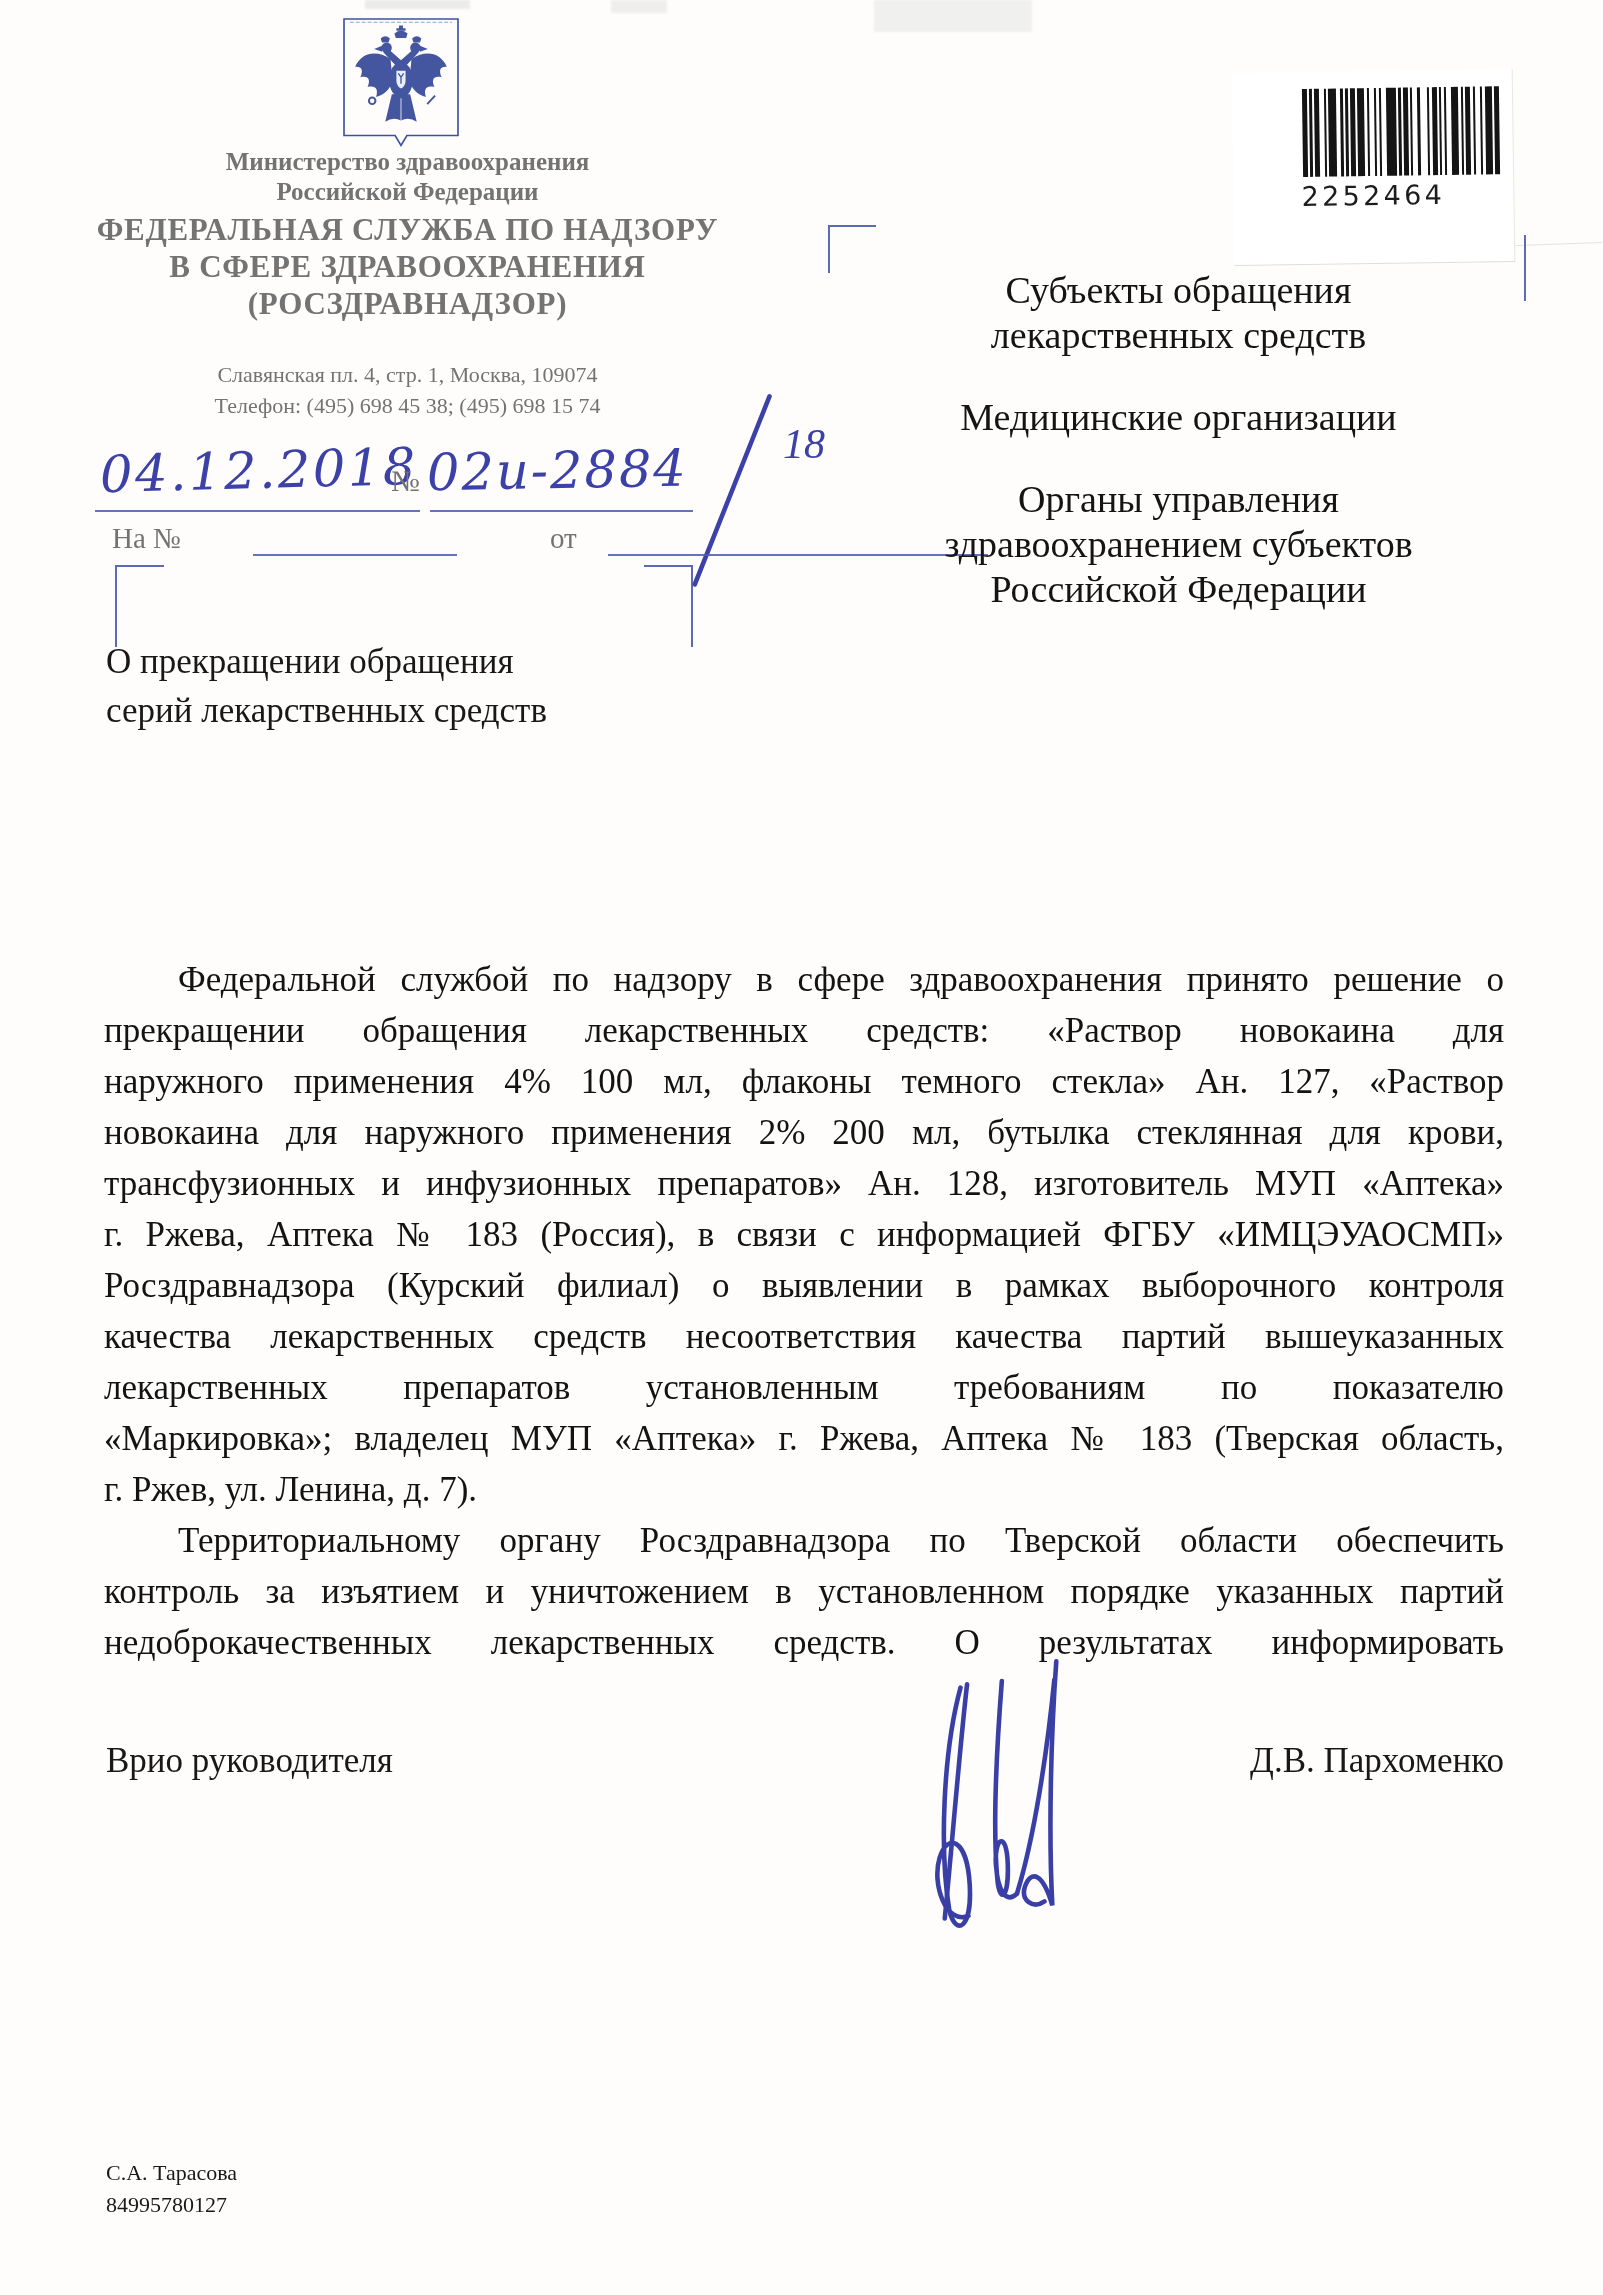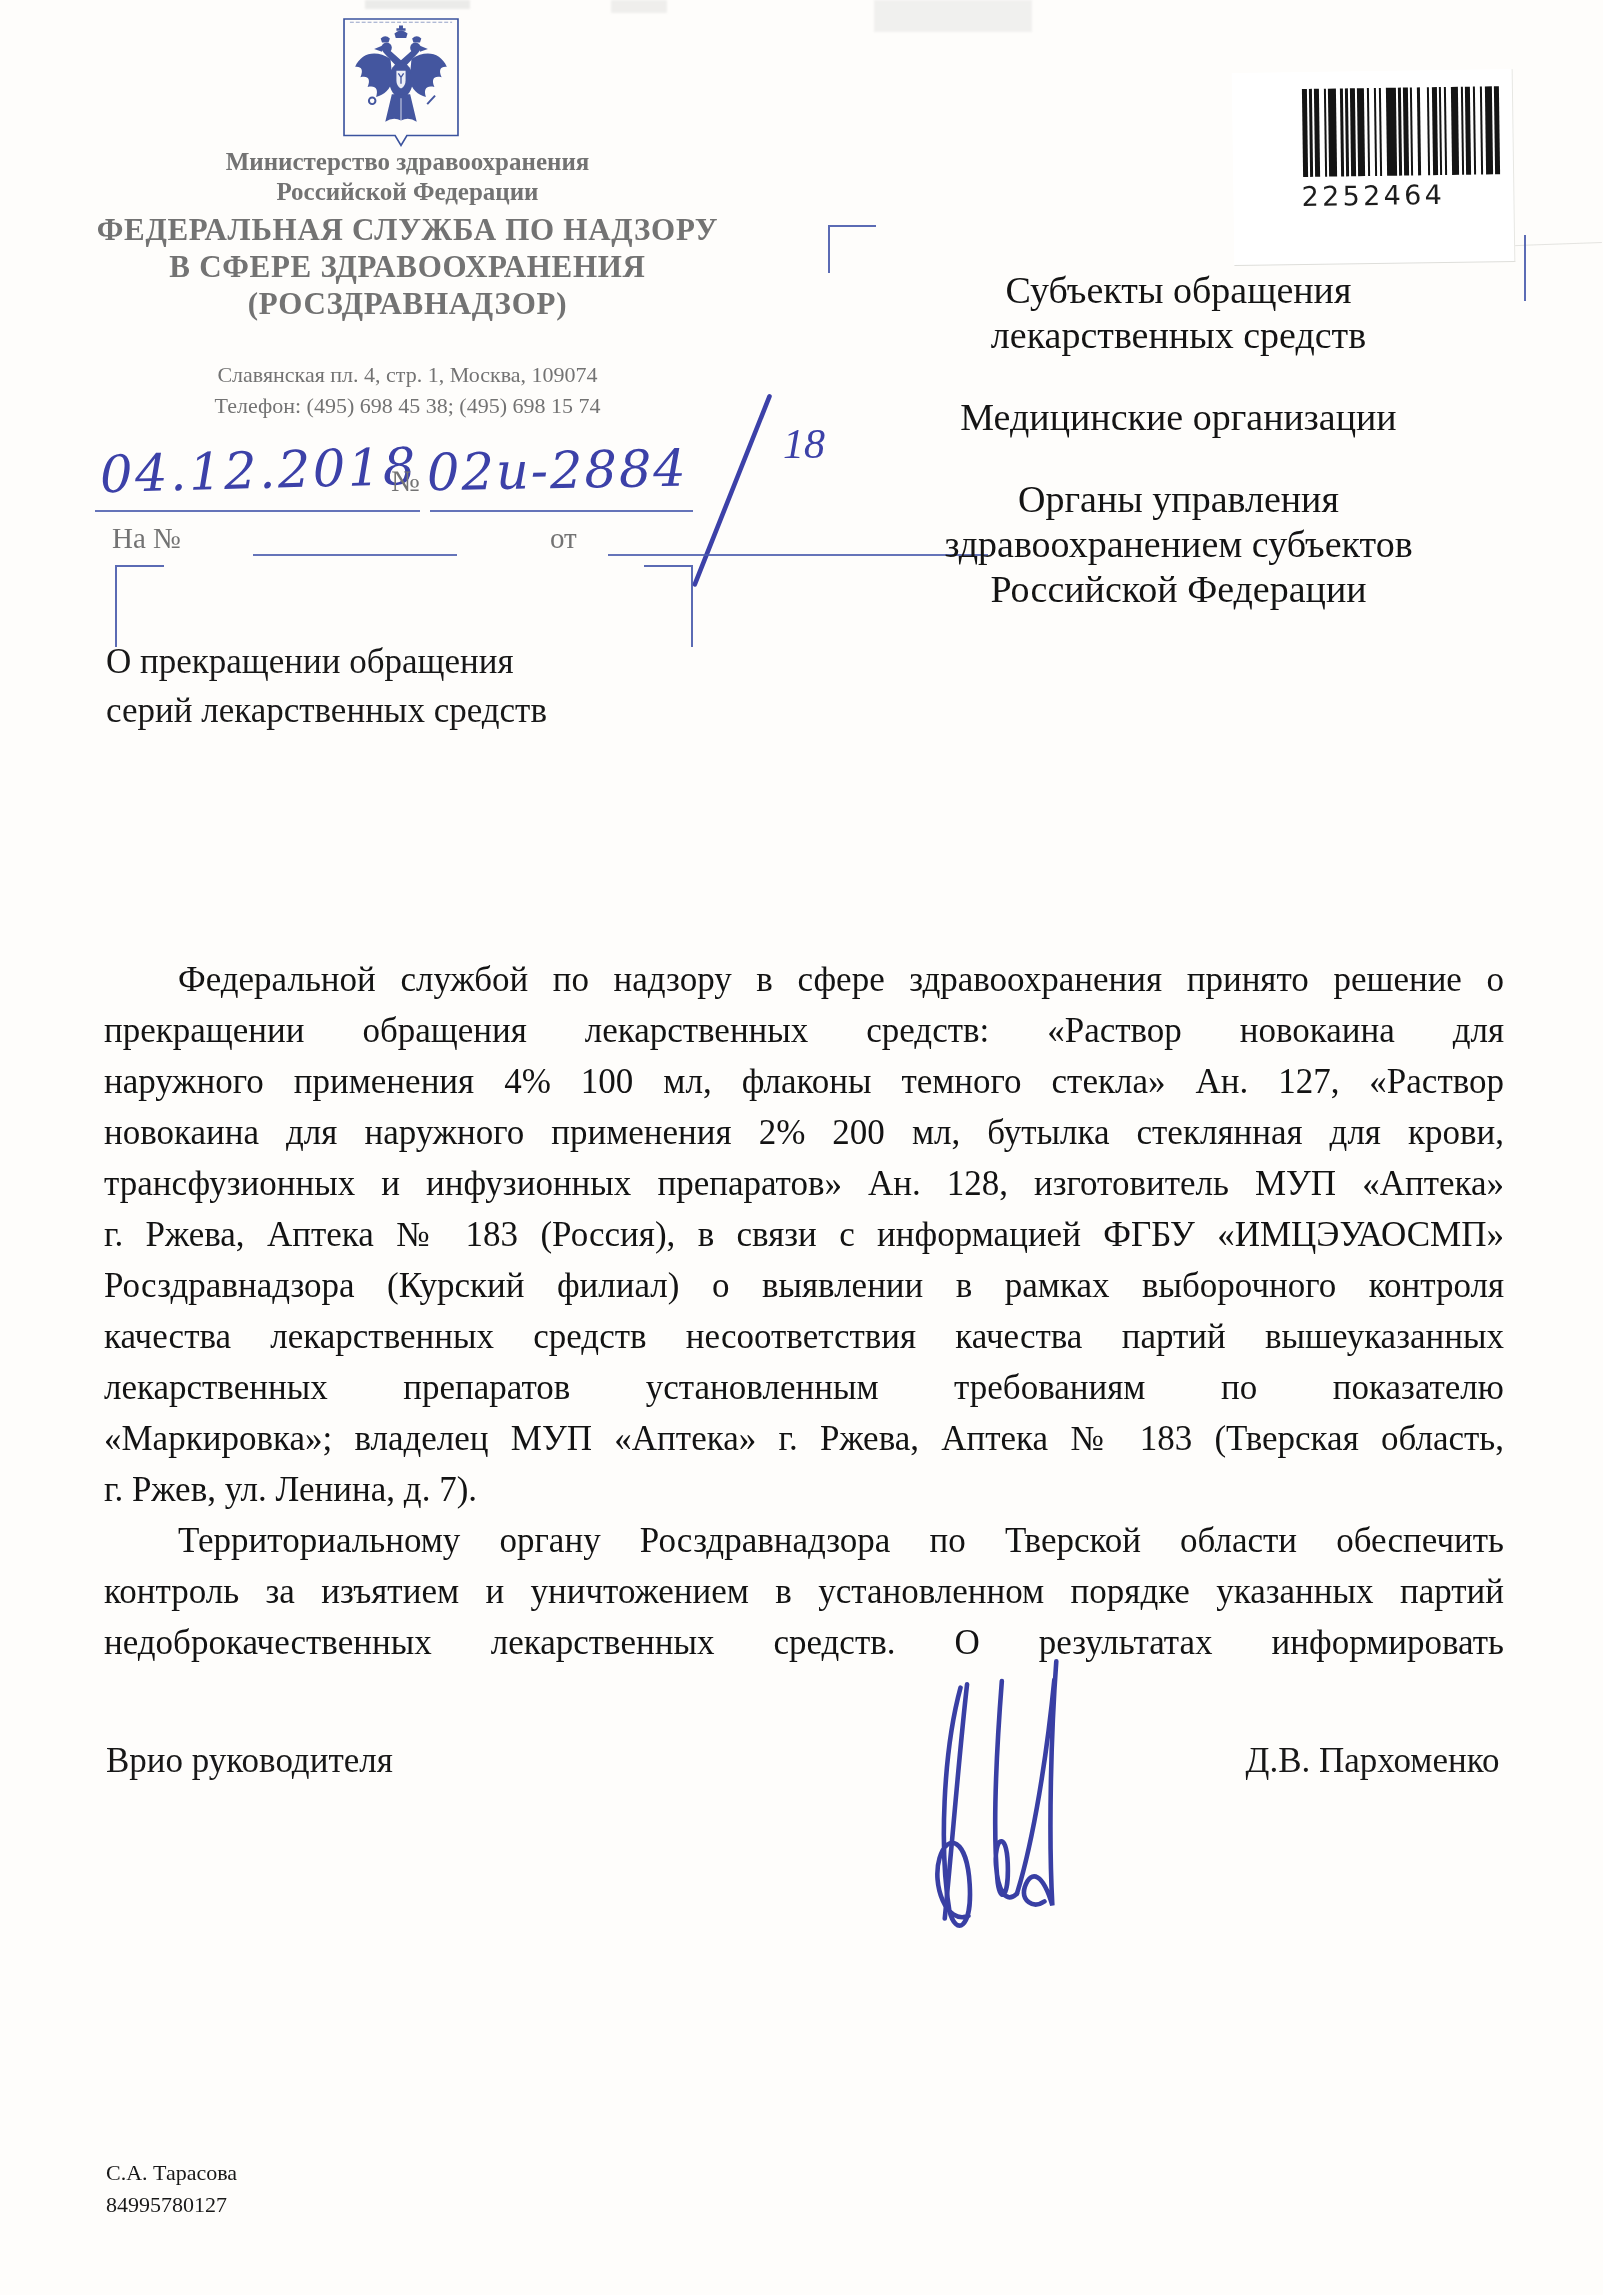--- a/index.html
+++ b/index.html
@@ -41,21 +41,21 @@
   
   .sticker{left:1233px;top:71px;width:280px;height:192px;background:#ffffff;
            transform:rotate(-0.8deg);border-bottom:1.3px solid #dededa;border-right:0.7px solid #e7e7e3;}
   .bars{left:70px;top:17px;width:198px;height:88px;font-size:0;}
   .bars span{display:inline-block;height:88px;vertical-align:top;}
   .bc-num{left:0;top:109px;width:280px;text-align:center;font-family:"DejaVu Sans","Liberation Sans",sans-serif;
           font-size:27px;letter-spacing:3.3px;color:#1d1d1d;}
   .sticker-edge{left:1264px;top:248px;width:338px;height:1.3px;background:#d8d8d4;opacity:.7;transform:rotate(-2deg);}
   
   .sig-pos{left:106px;top:1741px;font-size:35px;}
-  .sig-name{left:1241px;top:1741px;width:263px;text-align:center;font-size:35px;}
+  .sig-name{left:1241px;top:1741px;width:263px;text-align:right;font-size:35px;}
   
   .executor{left:106px;top:2157px;font-size:22px;line-height:31.5px;}
   
   .smudge{background:#dddddb;filter:blur(1.3px);}
 </style>
 </head>
 <body>
 
 <div class="page">
 

